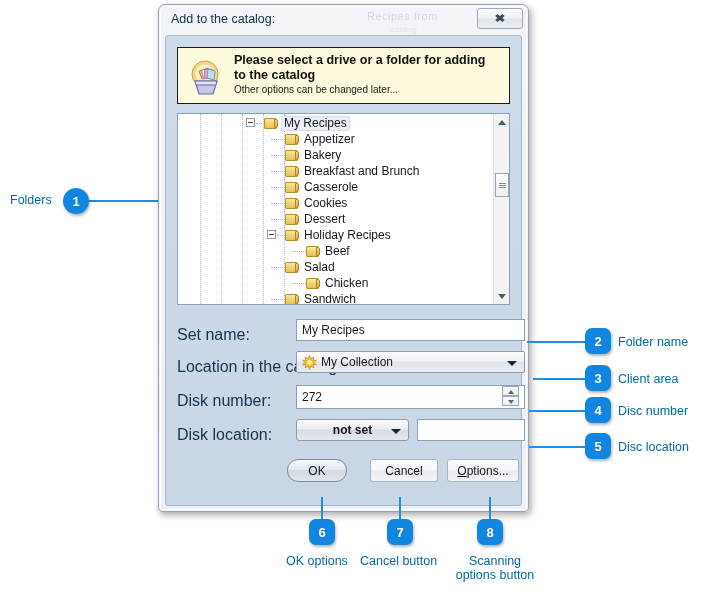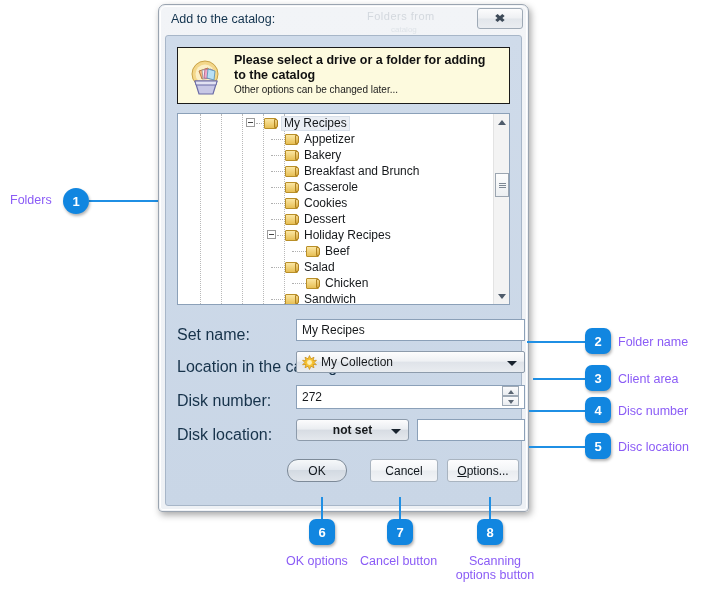--- a/index.html
+++ b/index.html
@@ -505,41 +505,41 @@
     background: #1f8fe4;
     height: 2px;
   }
   .cline.v {
     width: 2px;
     height: auto;
   }
   .clabel {
     position: absolute;
     font-size: 12.5px;
-    color: #8b5cf6;
+    color: #0369a1;
     white-space: nowrap;
   }
   .clabel.center {
     text-align: center;
     white-space: normal;
   }
 </style>
 </head>
 <body>
 
 <div class="clabel" style="left:10px; top:193px;">Folders</div>
 <div class="cline" style="left:89px; top:200px; width:98px;"></div>
 <div class="callout round" style="left:63px; top:188px;">1</div>
 
 <div class="dialog">
   <div class="dialog-inner-border"></div>
 
   <div class="titlebar">
     <div class="title-text">Add to the catalog:</div>
-    <div class="ghost-text">Folders from</div>
+    <div class="ghost-text">Recipes from</div>
     <div class="ghost-text2">catalog</div>
     <div class="close-btn">
       <span class="close-glyph">✖</span>
     </div>
   </div>
 
   <div class="body-panel">
 
     <div class="banner">
       <svg class="banner-icon" viewBox="0 0 40 40">

